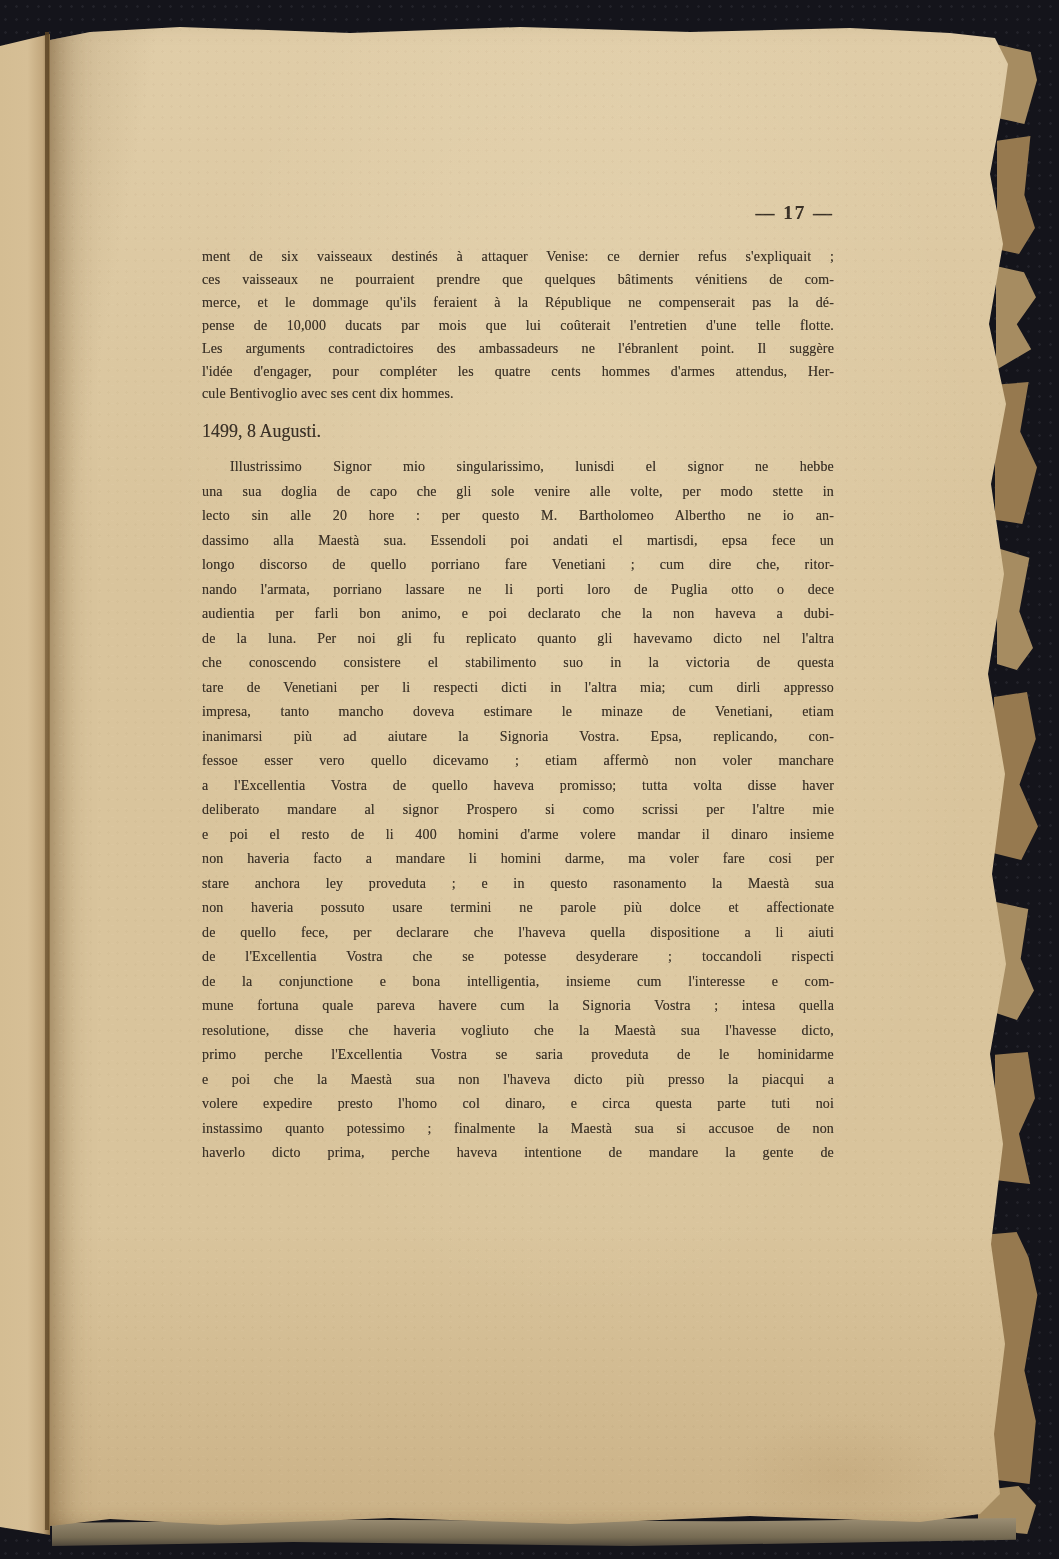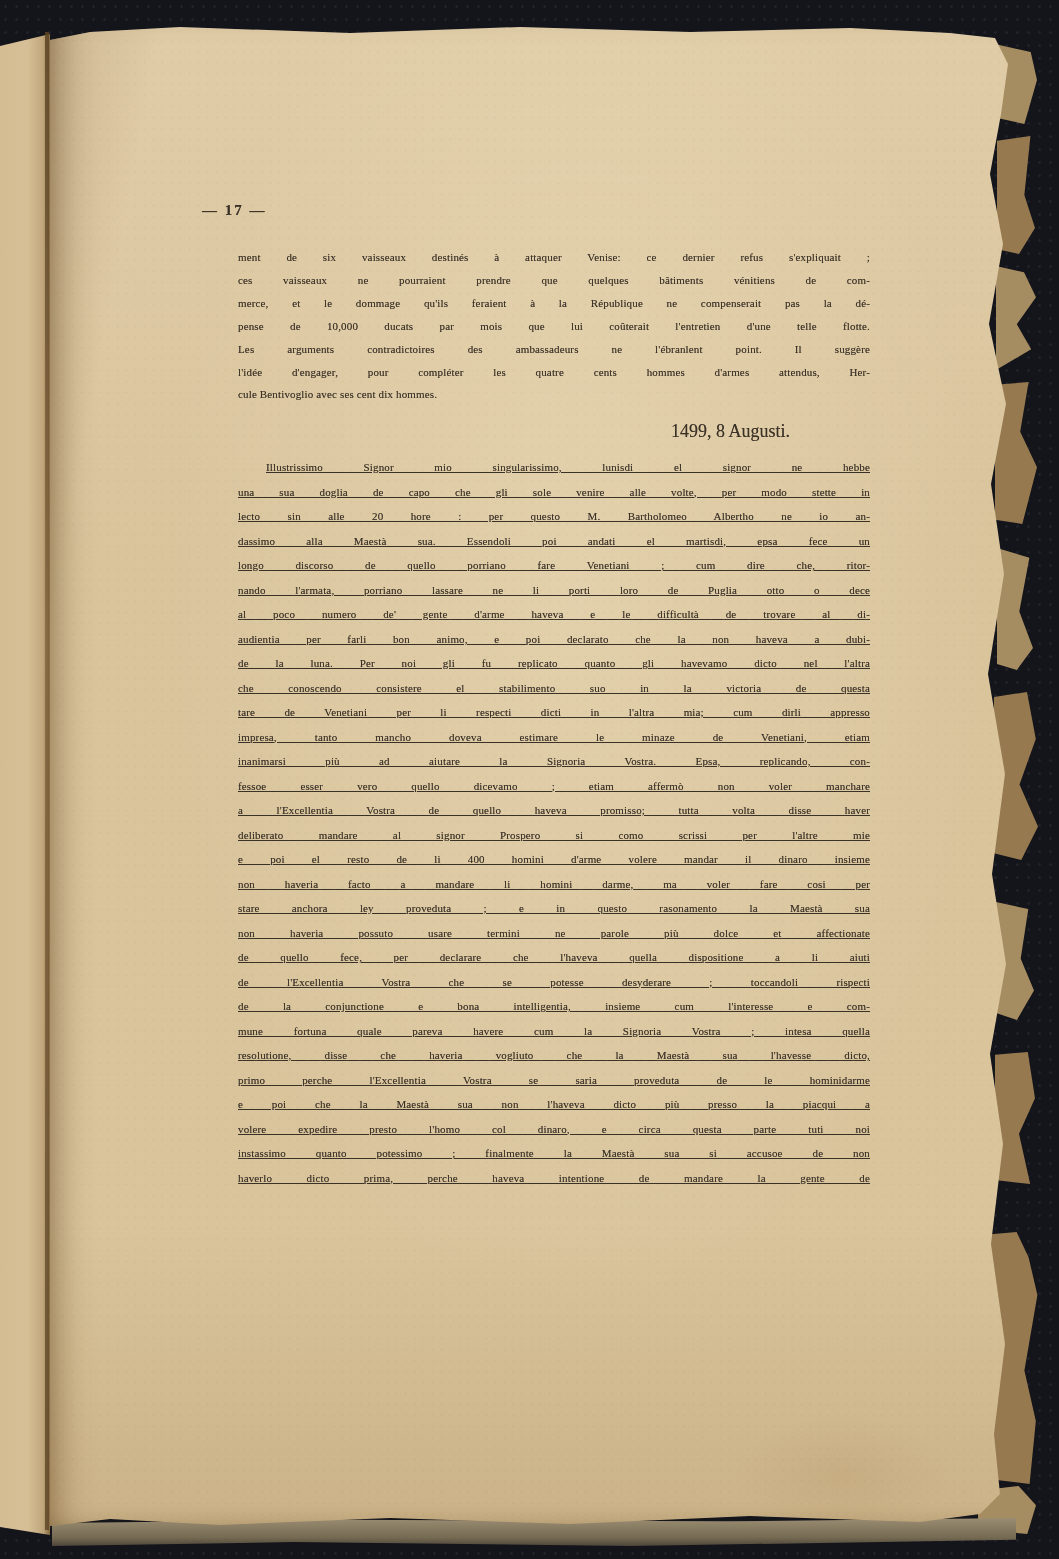--- a/index.html
+++ b/index.html
@@ -72,37 +72,37 @@
   
   .page::after{
     content:"";position:absolute;inset:0;pointer-events:none;opacity:.5;
     background-image:
       radial-gradient(rgba(128,96,52,0.07) 1px, transparent 1.3px),
       radial-gradient(rgba(255,244,214,0.10) 1px, transparent 1.3px);
     background-size:9px 11px,13px 9px;background-position:0 0,4px 6px;
   }
   .textblock{position:absolute;left:152px;top:0;width:632px;color:var(--ink);}
   .page-number{
-    position:absolute;top:178px;left:0;width:100%;text-align:left;
-    font-size:15px;font-weight:bold;letter-spacing:2px;
+    position:absolute;top:178px;left:0;width:100%;text-align:right;
+    font-size:19px;font-weight:bold;letter-spacing:2px;
     text-shadow:0 0 .6px rgba(58,49,39,.6);
   }
-  .para{position:absolute;left:0;width:632px;font-size:11px;margin-left:36px;}
+  .para{position:absolute;left:0;width:632px;font-size:14px;}
   .para-0{top:222px;}
   .para-0 .tline{line-height:22.9px;}
-  .para-1{top:431px;text-decoration:underline;}
+  .para-1{top:431px;}
   .para-1 .tline{line-height:24.5px;}
   .tline{
     text-align:justify;text-align-last:justify;white-space:nowrap;
     letter-spacing:.15px;text-shadow:0 0 .6px rgba(58,49,39,.55);
   }
   .tline.no-just{text-align-last:left;}
   .tline.indent{text-indent:28px;}
   .date-line{
-    position:absolute;top:397px;left:0;width:632px;text-align:right;
+    position:absolute;top:397px;left:0;width:632px;text-align:left;
     padding-right:0;box-sizing:border-box;font-size:18px;
     text-shadow:0 0 .6px rgba(58,49,39,.55);
   }
   .date-line span{margin-right:44px;}
   
   .stain{
     position:absolute;right:60px;top:1390px;width:220px;height:120px;z-index:5;pointer-events:none;
     background:radial-gradient(ellipse at center, rgba(140,100,50,0.10), rgba(0,0,0,0) 70%);
   }
 </style>
@@ -146,21 +146,20 @@
         <span>1499, 8 Augusti.</span>
       </div>
 
       <div class="para para-1">
           <div class="tline indent">Illustrissimo Signor mio singularissimo, lunisdi el signor ne hebbe</div>
           <div class="tline">una sua doglia de capo che gli sole venire alle volte, per modo stette in</div>
           <div class="tline">lecto sin alle 20 hore : per questo M. Bartholomeo Albertho ne io an-</div>
           <div class="tline">dassimo alla Maestà sua. Essendoli poi andati el martisdi, epsa fece un</div>
           <div class="tline">longo discorso de quello porriano fare Venetiani ; cum dire che, ritor-</div>
           <div class="tline">nando l'armata, porriano lassare ne li porti loro de Puglia otto o dece</div>
-          <div class="tline">al poco numero de' gente d'arme haveva e le difficultà de trovare al di-</div>
           <div class="tline">audientia per farli bon animo, e poi declarato che la non haveva a dubi-</div>
           <div class="tline">de la luna. Per noi gli fu replicato quanto gli havevamo dicto nel l'altra</div>
           <div class="tline">che conoscendo consistere el stabilimento suo in la victoria de questa</div>
           <div class="tline">tare de Venetiani per li respecti dicti in l'altra mia; cum dirli appresso</div>
           <div class="tline">impresa, tanto mancho doveva estimare le minaze de Venetiani, etiam</div>
           <div class="tline">inanimarsi più ad aiutare la Signoria Vostra. Epsa, replicando, con-</div>
           <div class="tline">fessoe esser vero quello dicevamo ; etiam affermò non voler manchare</div>
           <div class="tline">a l'Excellentia Vostra de quello haveva promisso; tutta volta disse haver</div>
           <div class="tline">deliberato mandare al signor Prospero si como scrissi per l'altre mie</div>
           <div class="tline">e poi el resto de li 400 homini d'arme volere mandar il dinaro insieme</div>

